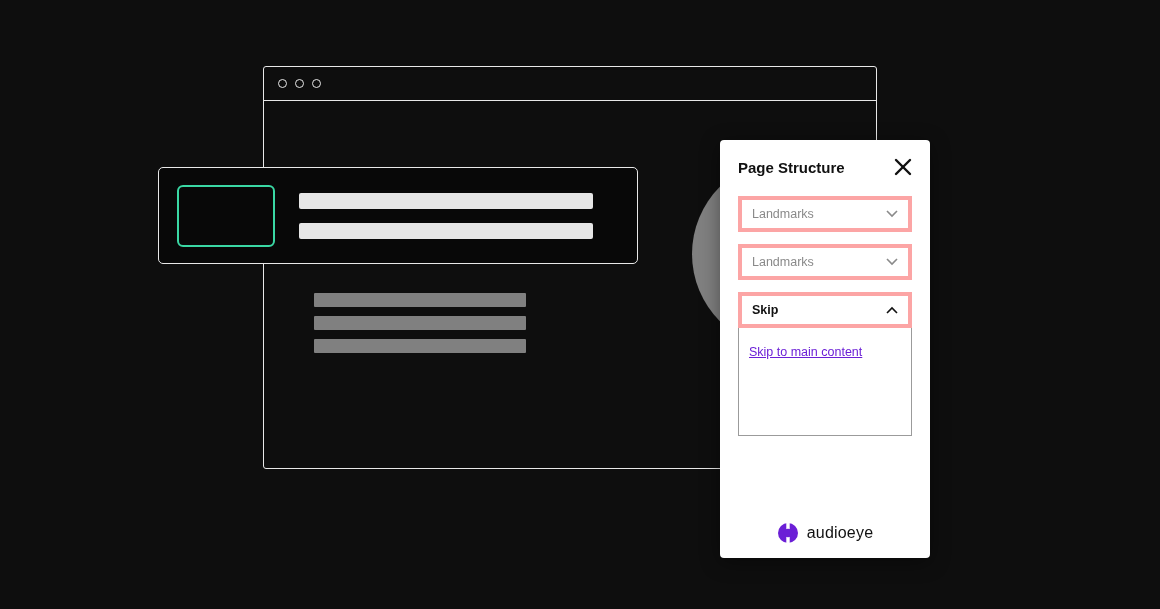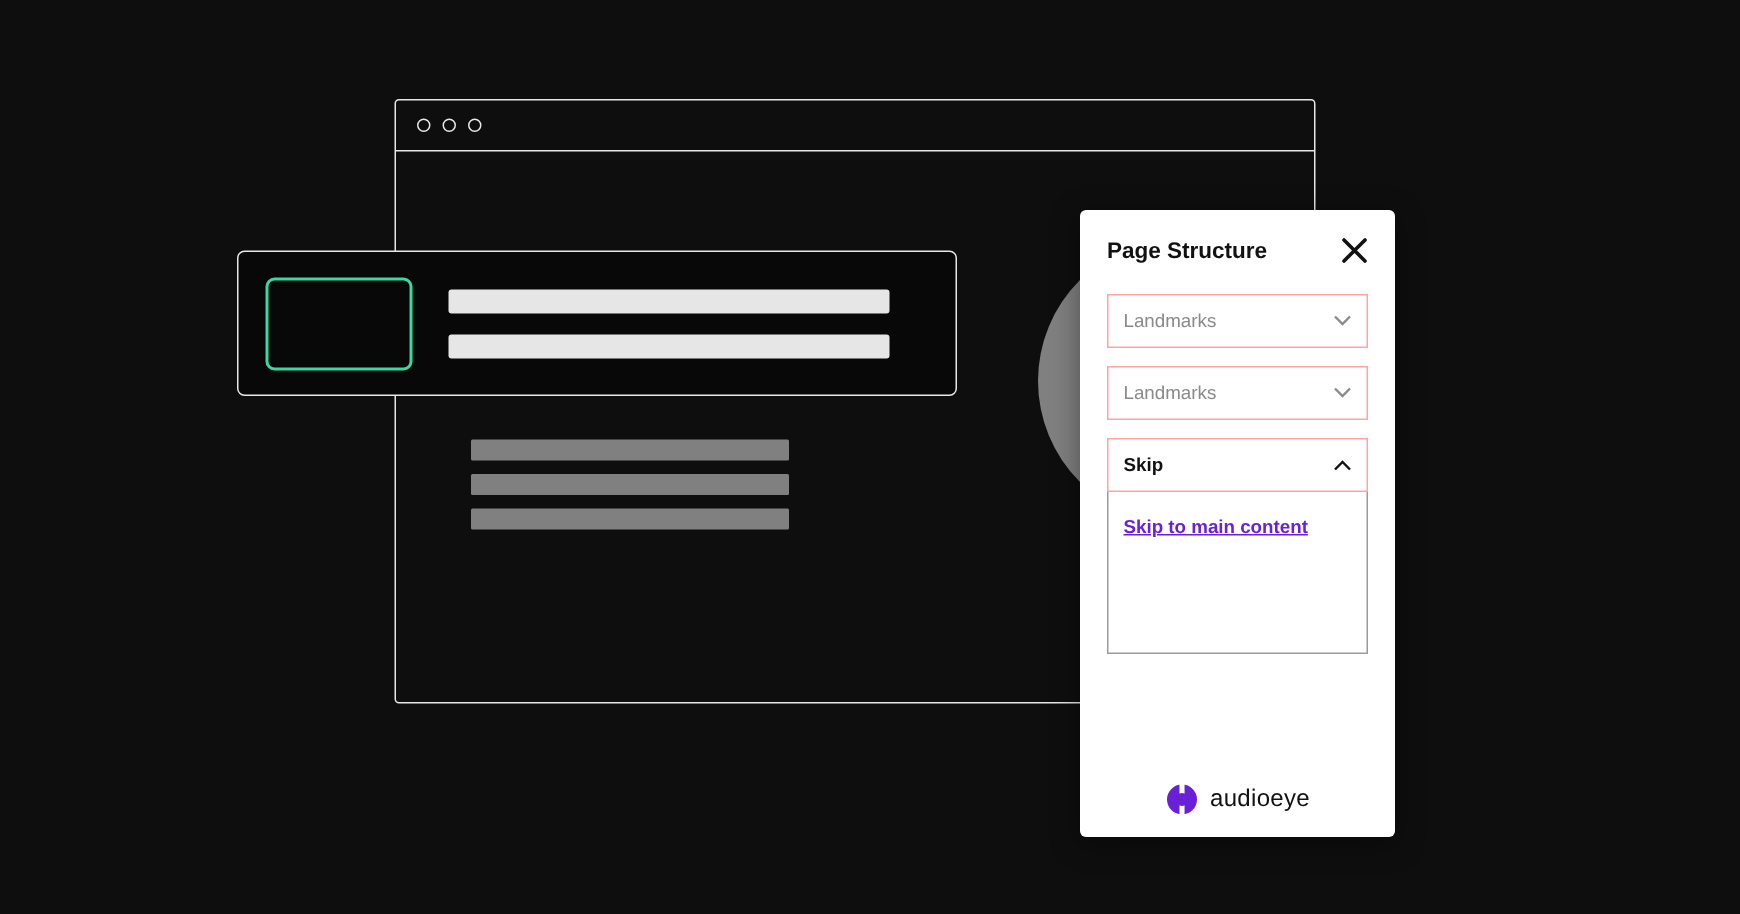--- a/index.html
+++ b/index.html
@@ -67,41 +67,41 @@
     box-shadow: 0 4px 20px rgba(0,0,0,0.4);
     padding: 18px 18px 14px 18px;
     display: flex; flex-direction: column;
     z-index: 10;
   }
   .panel-head { display: flex; justify-content: space-between; align-items: center; margin-bottom: 20px; }
   .panel-title { font-size: 15px; font-weight: 600; color: #111; }
   .close-x svg { display: block; }
 
   .drop {
-    border: 1px solid #fca5a5;
+    border: 4px solid #fca5a5;
     height: 36px;
     display: flex; align-items: center; justify-content: space-between;
-    padding: 16px 10px;
+    padding: 6px 10px;
     font-size: 12.5px;
     color: #8a8a8a;
     margin-bottom: 12px;
     cursor: pointer;
   }
   .drop.active { color: #111; font-weight: 600; margin-bottom: 0; }
   .chev svg { display:block; }
 
   .link-box {
     border: 1px solid #9b9b9b;
     border-top: none;
     height: 108px;
     padding: 14px 10px;
   }
   .skip-link {
     font-size: 12.5px;
-    font-weight: 700;
+    font-weight: 400;
     color: #6b1fd6;
     text-decoration: underline;
     cursor: pointer;
   }
 
   .brand {
     margin-top: auto;
     display: flex; align-items: center; justify-content: center; gap: 8px;
     padding-top: 14px;
   }

